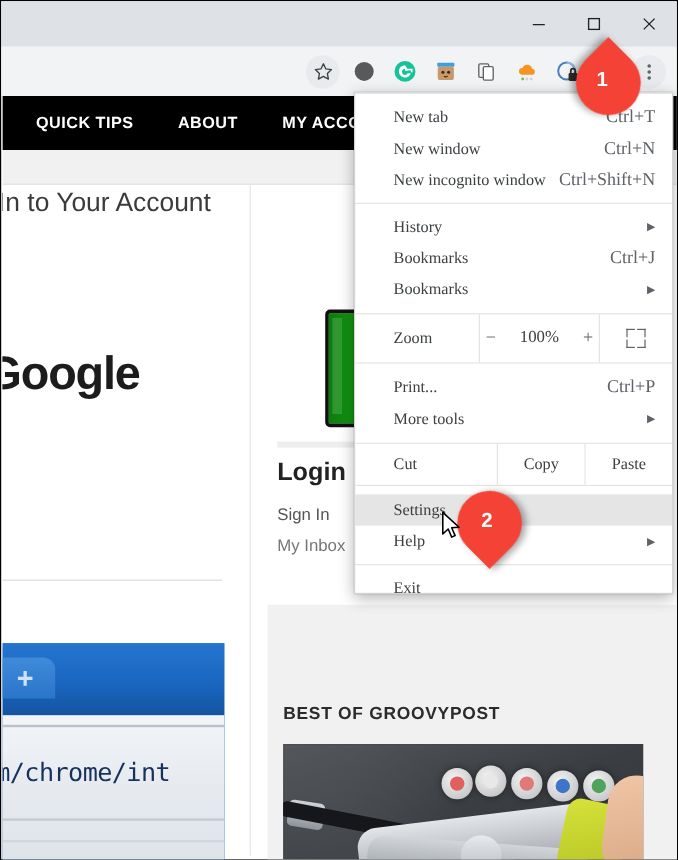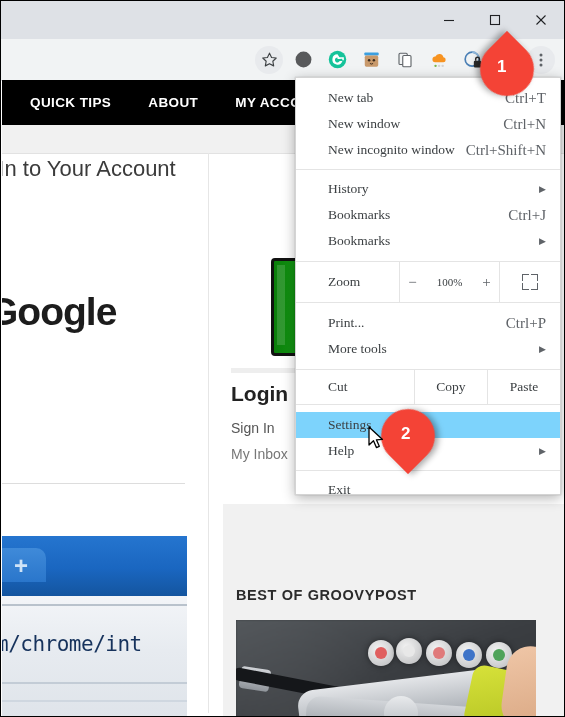--- a/index.html
+++ b/index.html
@@ -197,38 +197,38 @@
     z-index:20;
     font-family:Liberation Serif, serif;
   }
   .mi{
     position:relative;height:26px;display:flex;align-items:center;
     padding:0 14px 0 32px;white-space:nowrap;
   }
   .mi .lbl{flex:0 0 auto;}
   .mi .accel{margin-left:auto;color:#5f6368;font-size:15px;}
   .mi .arrow{margin-left:auto;color:#5f6368;font-size:9px;}
-  .mi.highlight{background:#7dd3fc;}
+  .mi.highlight{background:#e5e5e5;}
   .sep{height:1px;background:#e4e4e4;margin:6px 0;}
   .pad-t{padding-top:7px;}
   .pad-b{padding-bottom:7px;}
 
   .zoomrow{
     display:flex;align-items:stretch;height:40px;border-top:1px solid #e4e4e4;
     border-bottom:1px solid #e4e4e4;
   }
   .zoomrow .zl{
     width:103px;display:flex;align-items:center;padding-left:32px;box-sizing:border-box;
   }
   .zoomrow .zc{
     flex:1;display:flex;align-items:center;justify-content:center;gap:20px;
     border-left:1px solid #e4e4e4;border-right:1px solid #e4e4e4;
   }
   .zoomrow .zc .minus,.zoomrow .zc .plus{color:#5f6368;font-size:15px;cursor:default;}
-  .zoomrow .zc .pct{font-size:11px;}
+  .zoomrow .zc .pct{font-size:14px;}
   .zoomrow .zr{
     width:60px;display:flex;align-items:center;justify-content:center;
   }
   .fs{width:16px;height:16px;position:relative;}
   .fs span{position:absolute;width:6px;height:6px;border:1.6px solid #5f6368;}
   .fs .a{left:0;top:0;border-right:none;border-bottom:none;}
   .fs .b{right:0;top:0;border-left:none;border-bottom:none;}
   .fs .c{left:0;bottom:0;border-right:none;border-top:none;}
   .fs .d{right:0;bottom:0;border-left:none;border-top:none;}
 

